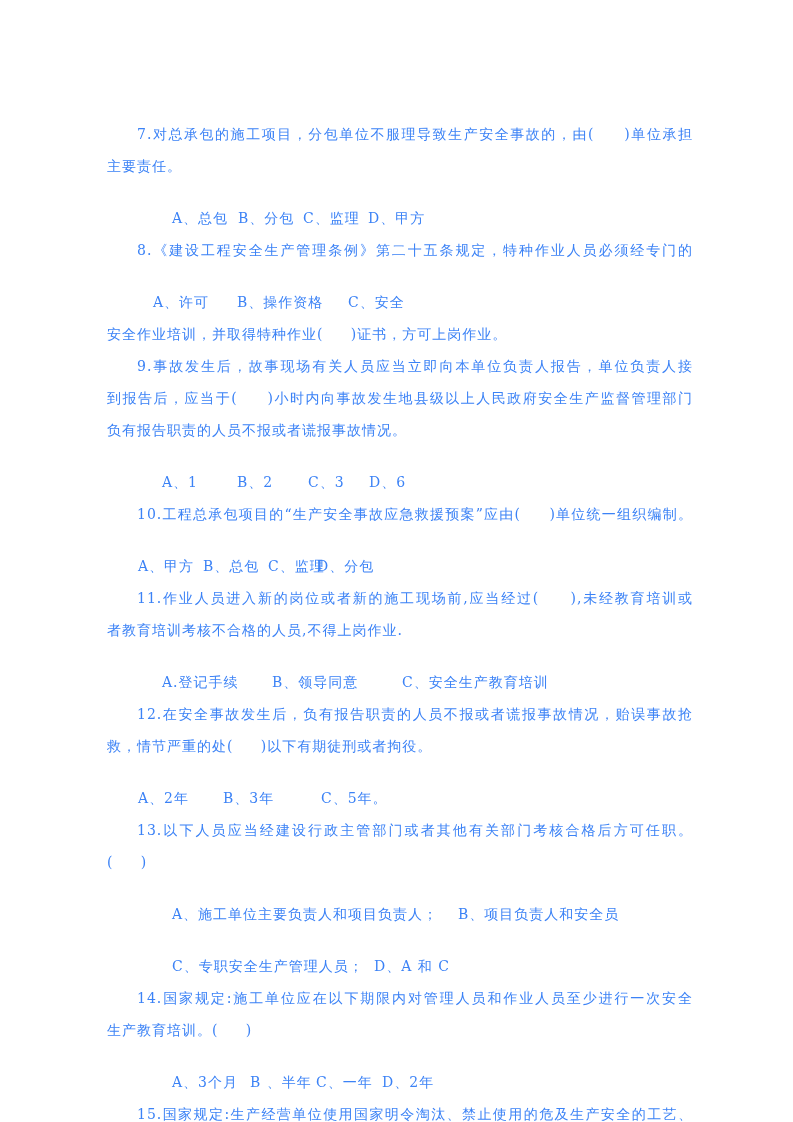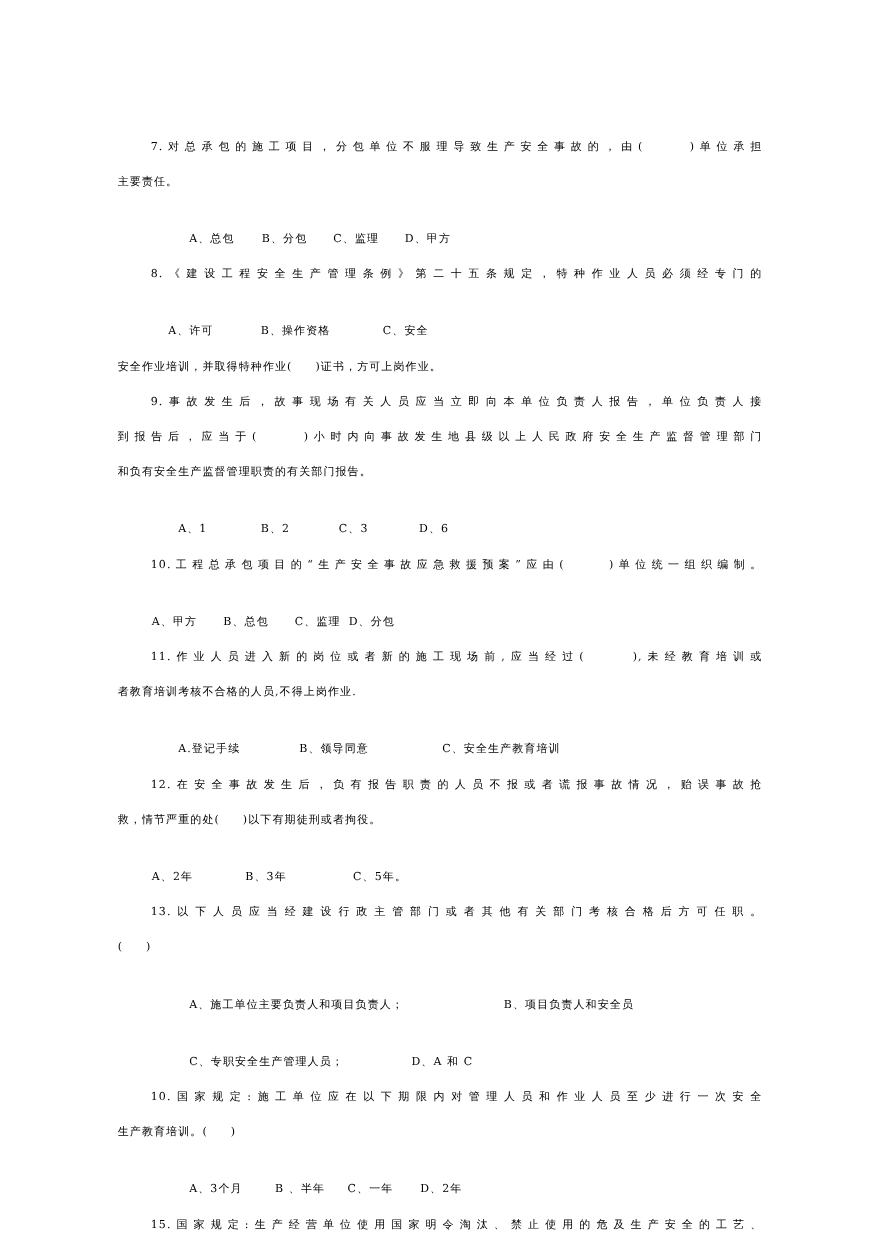--- a/index.html
+++ b/index.html
@@ -6,23 +6,23 @@
       margin: 0;
       padding: 0;
       background: #ffffff;
     }
     .page {
       position: relative;
       width: 735px;
       height: 1122px;
       background: #ffffff;
       overflow: hidden;
-      color: #000000;
+      color: #3b82f6;
       font-family: "DejaVu Serif", "Liberation Serif", serif;
-      font-size: 10px;
+      font-size: 14px;
       letter-spacing: 1px;
     }
     .content {
       position: absolute;
       left: 107px;
       top: 118px;
       width: 586px;
     }
     .ln {
       box-sizing: border-box;
@@ -72,26 +72,26 @@
         <span class="opt" style="left:46px">A、许可</span>
         <span class="opt" style="left:130px">B、操作资格</span>
         <span class="opt" style="left:241px">C、安全</span>
       </div>
       <div class="ln">安全作业培训，并取得特种作业(&nbsp;&nbsp;&nbsp;&nbsp;&nbsp;)证书，方可上岗作业。</div>
     </div>
 
     <div>
       <div class="ln first full">9.事故发生后，故事现场有关人员应当立即向本单位负责人报告，单位负责人接</div>
       <div class="ln full">到报告后，应当于(&nbsp;&nbsp;&nbsp;&nbsp;&nbsp;)小时内向事故发生地县级以上人民政府安全生产监督管理部门</div>
-      <div class="ln">和负有安全生产监督管理职责的有关部门报告。</div>
+      <div class="ln">负有报告职责的人员不报或者谎报事故情况。</div>
       <div class="ln opts">
         <span class="opt" style="left:55px">A、1</span>
         <span class="opt" style="left:130px">B、2</span>
         <span class="opt" style="left:201px">C、3</span>
-        <span class="opt" style="left:274px">D、6</span>
+        <span class="opt" style="left:262px">D、6</span>
       </div>
     </div>
 
     <div>
       <div class="ln first full">10.工程总承包项目的“生产安全事故应急救援预案”应由(&nbsp;&nbsp;&nbsp;&nbsp;&nbsp;)单位统一组织编制。</div>
       <div class="ln opts">
         <span class="opt" style="left:31px">A、甲方</span>
         <span class="opt" style="left:96px">B、总包</span>
         <span class="opt" style="left:161px">C、监理</span>
         <span class="opt" style="left:210px">D、分包</span>
@@ -125,21 +125,21 @@
         <span class="opt" style="left:65px">A、施工单位主要负责人和项目负责人；</span>
         <span class="opt" style="left:351px">B、项目负责人和安全员</span>
       </div>
       <div class="ln opts">
         <span class="opt" style="left:65px">C、专职安全生产管理人员；</span>
         <span class="opt" style="left:267px">D、A 和 C</span>
       </div>
     </div>
 
     <div>
-      <div class="ln first full">10.国家规定:施工单位应在以下期限内对管理人员和作业人员至少进行一次安全</div>
+      <div class="ln first full">14.国家规定:施工单位应在以下期限内对管理人员和作业人员至少进行一次安全</div>
       <div class="ln">生产教育培训。(&nbsp;&nbsp;&nbsp;&nbsp;&nbsp;)</div>
       <div class="ln opts">
         <span class="opt" style="left:65px">A、3个月</span>
         <span class="opt" style="left:143px">B 、半年</span>
         <span class="opt" style="left:209px">C、一年</span>
         <span class="opt" style="left:275px">D、2年</span>
       </div>
     </div>
 
     <div>

